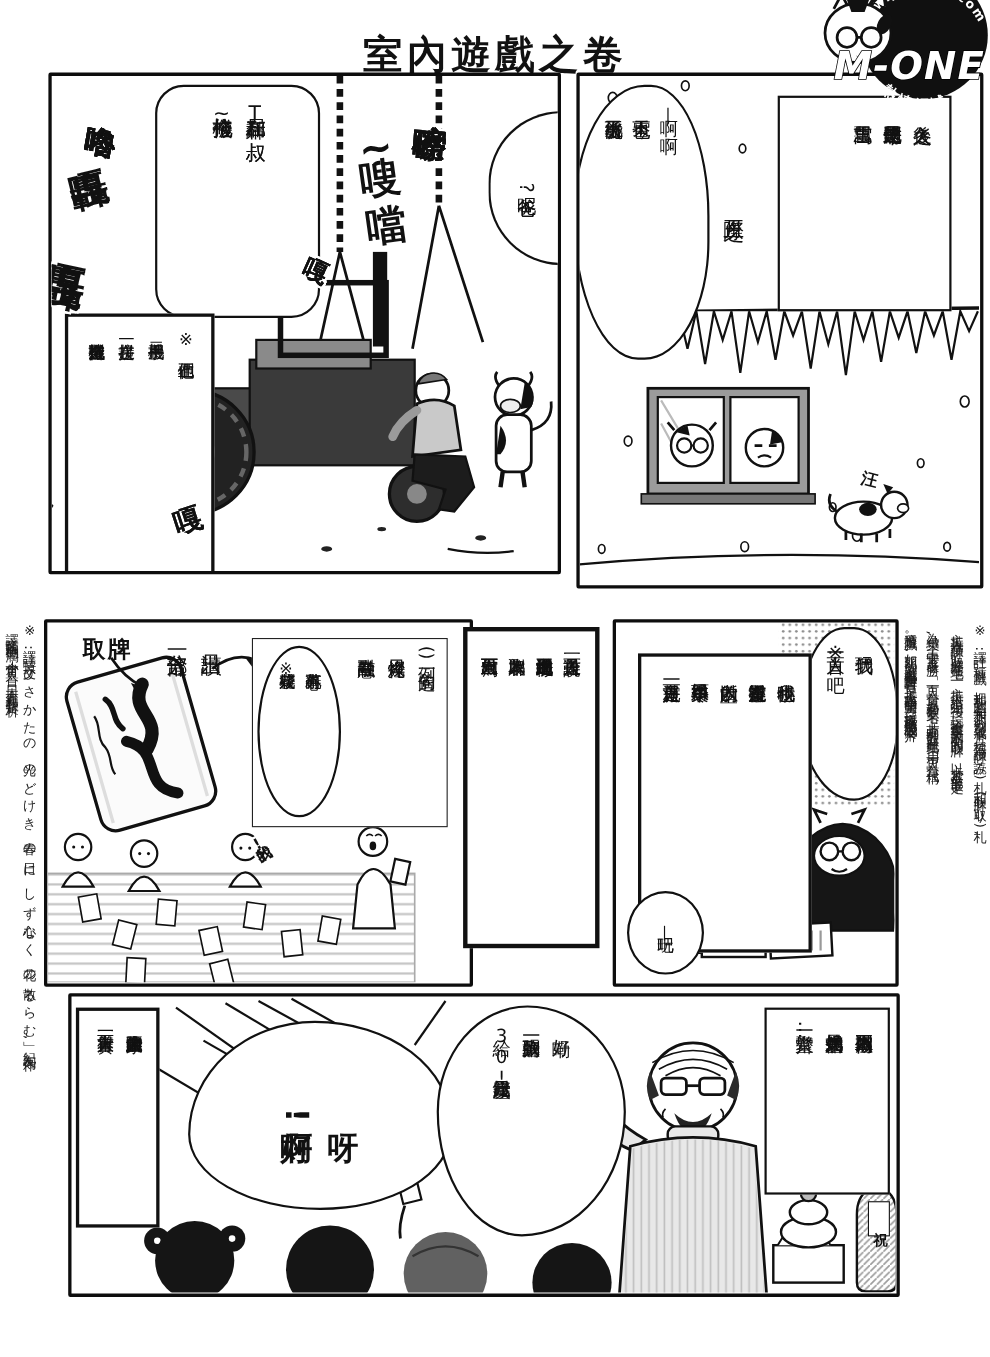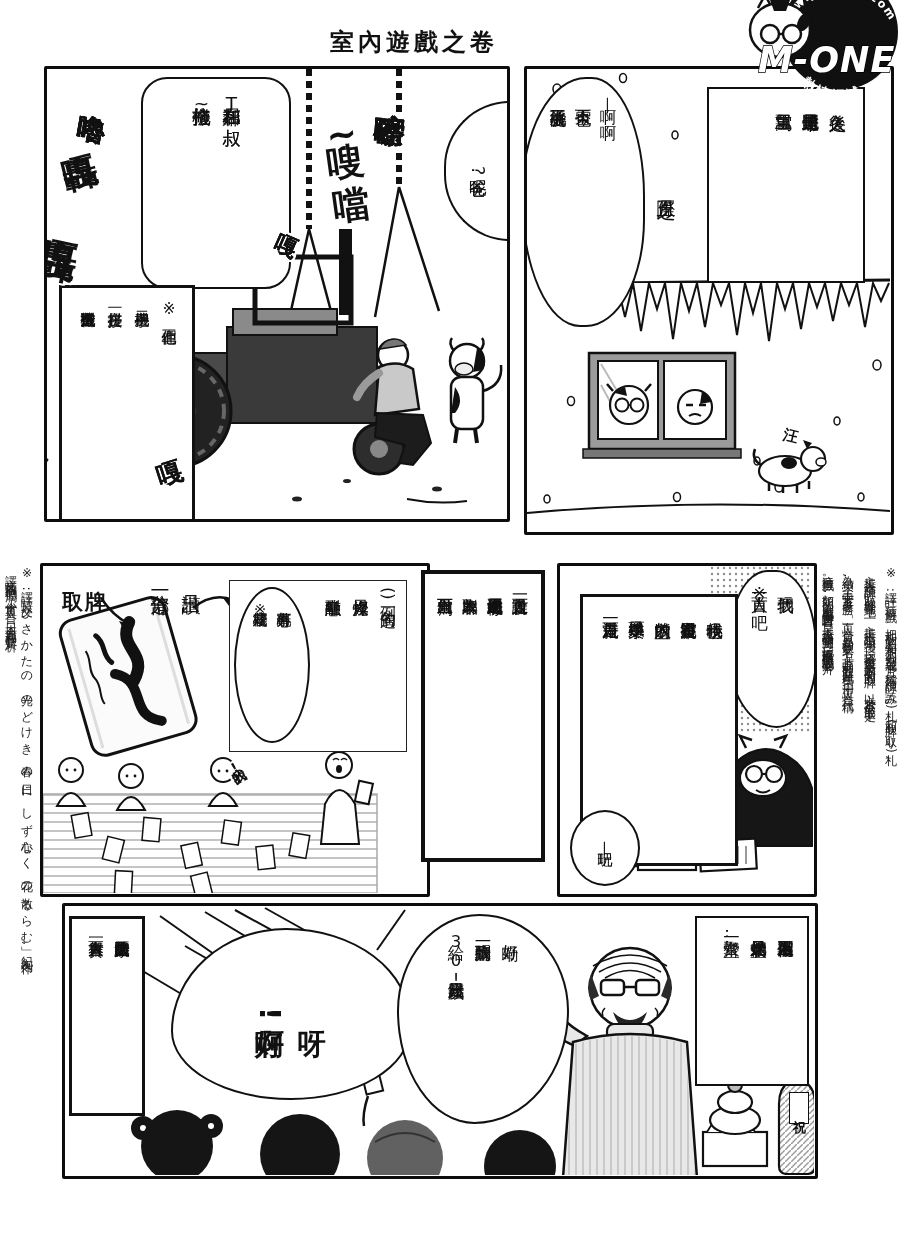--- a/index.html
+++ b/index.html
@@ -20,21 +20,21 @@
          font-size:12px;line-height:19px;color:#1a1a1a;z-index:4;}
   .scene{position:absolute;inset:0;z-index:1;}
   .title{position:absolute;font-weight:900;letter-spacing:4px;}
   svg text{font-family:"DejaVu Sans",sans-serif;}
 </style>
 </head>
 <body>
 
 <div id="stage">
 
-  <div class="title" style="left:330px;top:26px;font-size:24px;text-align:center;">室內遊戲之卷</div>
+  <div class="title" style="left:330px;top:26px;font-size:36px;text-align:center;">室內遊戲之卷</div>
 
   <svg class="abs" style="left:730px;top:-10px;z-index:50;" width="170" height="116" viewBox="0 0 170 116">
     <circle cx="110" cy="42" r="58" fill="#101010"></circle>
     <path id="lgA" d="M62,28 A56,56 0 0 1 166,52" fill="none"></path>
     <text font-size="11.5" font-weight="bold" fill="#fff" letter-spacing="1.5">
       <textPath href="#lgA" startOffset="10">w.jojohot.com</textPath>
     </text>
     <path id="lgB" d="M68,88 A50,50 0 0 0 158,70" fill="none"></path>
     <text font-size="13" font-weight="bold" fill="#fff" letter-spacing="4">
       <textPath href="#lgB" startOffset="6">熱情領域</textPath>
@@ -243,21 +243,21 @@
       <g>
         <path d="M58,32 q12,18 28,26" stroke="#111" stroke-width="2.5" fill="none"></path>
         <path d="M86,58 l-10,-3 5,9 z" fill="#111"></path>
       </g>
       <g>
         <path d="M150,42 q20,-16 40,-8" stroke="#111" stroke-width="2.5" fill="none"></path>
         <path d="M190,34 l-10,-2 6,8 z" fill="#111"></path>
       </g>
     </svg>
 
-    <div class="abs" style="left:19px;top:10px;font-size:21px;font-weight:700;letter-spacing:2px;z-index:6;margin-top:12px;">取牌</div>
+    <div class="abs" style="left:32px;top:10px;font-size:21px;font-weight:700;letter-spacing:2px;z-index:6;">取牌</div>
     <div class="vt abs" style="left:102px;top:14px;font-size:19px;line-height:31px;z-index:6;">只讀出
 這一部分</div>
 
     <div class="abs" style="left:186px;top:14px;width:178px;height:172px;background:#fff;border:1.5px solid #222;z-index:5;">
       <div class="vt abs" style="right:4px;top:6px;font-size:16px;line-height:27.5px;">(例)這一句的
 燦燦日光裡
 融融春意酣</div>
       <div class="abs" style="left:4px;top:6px;width:76px;height:156px;border:2.5px solid #111;border-radius:50%;display:flex;justify-content:center;">
         <div class="vt" style="font-size:14.5px;line-height:24px;padding-top:12px;">芳心何事亂
 簌簌櫻花殘※</div>

